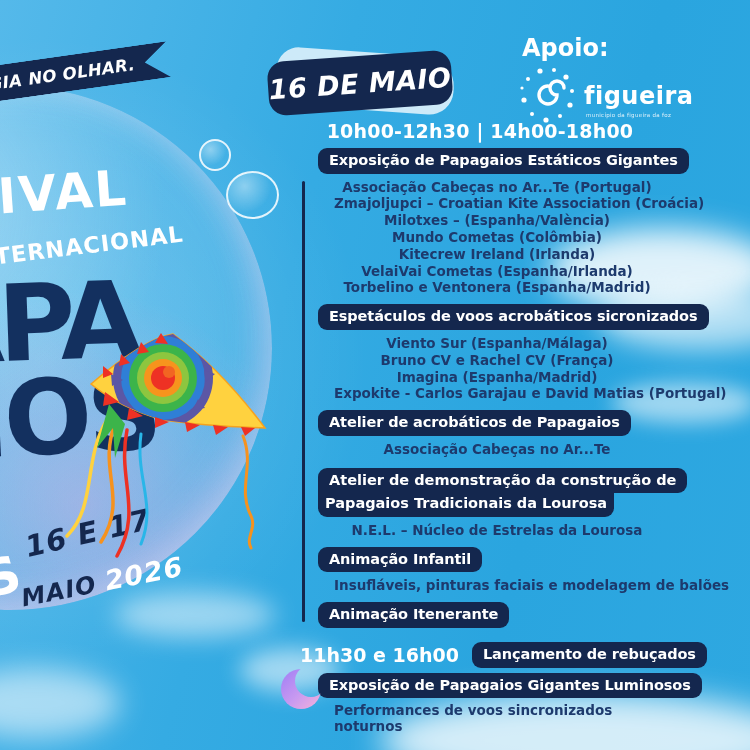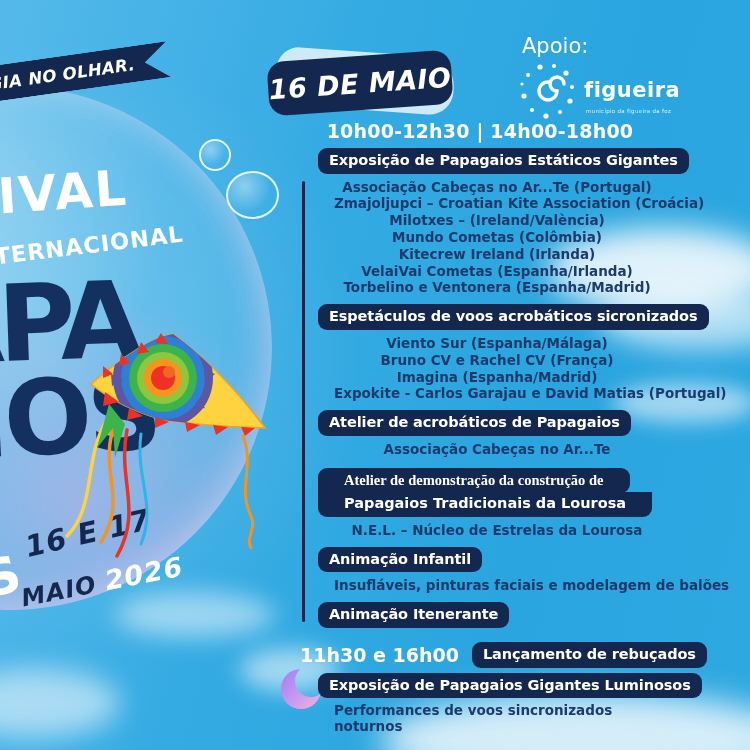--- a/index.html
+++ b/index.html
@@ -43,36 +43,36 @@
   .frag-dates2 .maio{color:#14274e;}
   .frag-dates2 .year{color:#fff;font-size:27px;}
   
   .badge-wrap{position:absolute;left:268px;top:50px;width:192px;height:66px;}
   .badge-back{position:absolute;left:8px;top:2px;width:178px;height:58px;background:#cdeaf9;border-radius:22px 30px 24px 30px;transform:rotate(4deg);}
   .badge-front{position:absolute;left:0;top:6px;width:184px;height:54px;background:#14274e;border-radius:17px;transform:rotate(-4deg);
     display:flex;align-items:center;justify-content:center;}
   .badge-front span{color:#fff;font-weight:bold;font-style:italic;font-size:27px;letter-spacing:.5px;}
   
   .apoio{position:absolute;left:522px;top:34px;color:#fff;}
-  .apoio .lbl{font-weight:normal;font-size:21px;}
+  .apoio .lbl{font-weight:bold;font-size:24px;}
   .logo-row{position:relative;margin-top:2px;height:62px;width:200px;}
-  .logo-text{position:absolute;left:62px;top:18px;font-size:21px;font-weight:bold;letter-spacing:.5px;color:#fff;}
+  .logo-text{position:absolute;left:62px;top:18px;font-size:24px;font-weight:bold;letter-spacing:.5px;color:#fff;}
   .logo-tag{position:absolute;left:64px;top:48px;font-size:5.5px;color:rgba(255,255,255,0.85);letter-spacing:.3px;}
   
   .col{position:absolute;left:300px;top:120px;width:360px;}
   .time-hdr{color:#fff;font-weight:bold;font-size:19px;letter-spacing:.2px;text-align:center;}
   .sections{position:relative;padding-left:18px;}
   .vline{position:absolute;left:2px;top:33px;width:3px;height:441px;background:#14274e;border-radius:3px;}
   .pill{display:inline-block;background:#14274e;color:#ffffff;font-weight:bold;font-size:14.5px;
     line-height:1.15;padding:4px 11px 5px;border-radius:9px;letter-spacing:-0.1px;white-space:nowrap;}
   .pill2l{display:inline-block;}
   .pill2l .l1{display:inline-block;background:#14274e;color:#fff;font-weight:bold;font-size:14.5px;line-height:1.15;
-    padding:4px 26px 5px;border-radius:9px 9px 9px 0;white-space:nowrap;font-family:Liberation Serif, serif;}
+    padding:4px 11px 5px;border-radius:9px 9px 9px 0;white-space:nowrap;}
   .pill2l .l2{display:inline-block;background:#14274e;color:#fff;font-weight:bold;font-size:14.5px;line-height:1.15;
-    padding:3px 26px 5px;border-radius:0 0 9px 9px;margin-top:-2px;white-space:nowrap;}
+    padding:3px 7px 5px;border-radius:0 0 9px 9px;margin-top:-2px;white-space:nowrap;}
   .items{margin:5px 0 0 16px;text-align:center;}
   .item{color:#1d3a6d;font-weight:bold;font-size:13.5px;line-height:16.8px;white-space:nowrap;}
   .sec{margin-top:8px;}
   .row-flex{display:flex;align-items:center;gap:13px;margin-top:14px;}
   .row-time{color:#fff;font-weight:bold;font-size:19px;white-space:nowrap;}
   .night-time{color:#fff;font-weight:bold;font-size:19px;margin-top:15px;}
   .night-row{position:relative;margin-top:5px;margin-left:18px;}
   .moon-wrap{position:absolute;left:-38px;top:-9px;}
   .night-sub{margin-left:34px;margin-top:4px;color:#1d3a6d;font-weight:bold;font-size:13.5px;}
 </style>
@@ -192,21 +192,21 @@
     <div class="time-hdr">10h00-12h30 | 14h00-18h00</div>
 
     <div class="sections">
       <div class="vline"></div>
 
       <div class="sec" style="margin-top:6px;">
         <span class="pill">Exposição de Papagaios Estáticos Gigantes</span>
         <div class="items">
           <div class="item">Associação Cabeças no Ar...Te (Portugal)</div>
           <div class="item">Zmajoljupci – Croatian Kite Association (Croácia)</div>
-          <div class="item">Milotxes – (Ireland/València)</div>
+          <div class="item">Milotxes – (Espanha/València)</div>
           <div class="item">Mundo Cometas (Colômbia)</div>
           <div class="item">Kitecrew Ireland (Irlanda)</div>
           <div class="item">VelaiVai Cometas (Espanha/Irlanda)</div>
           <div class="item">Torbelino e Ventonera (Espanha/Madrid)</div>
         </div>
       </div>
 
       <div class="sec">
         <span class="pill">Espetáculos de voos acrobáticos sicronizados</span>
         <div class="items">

